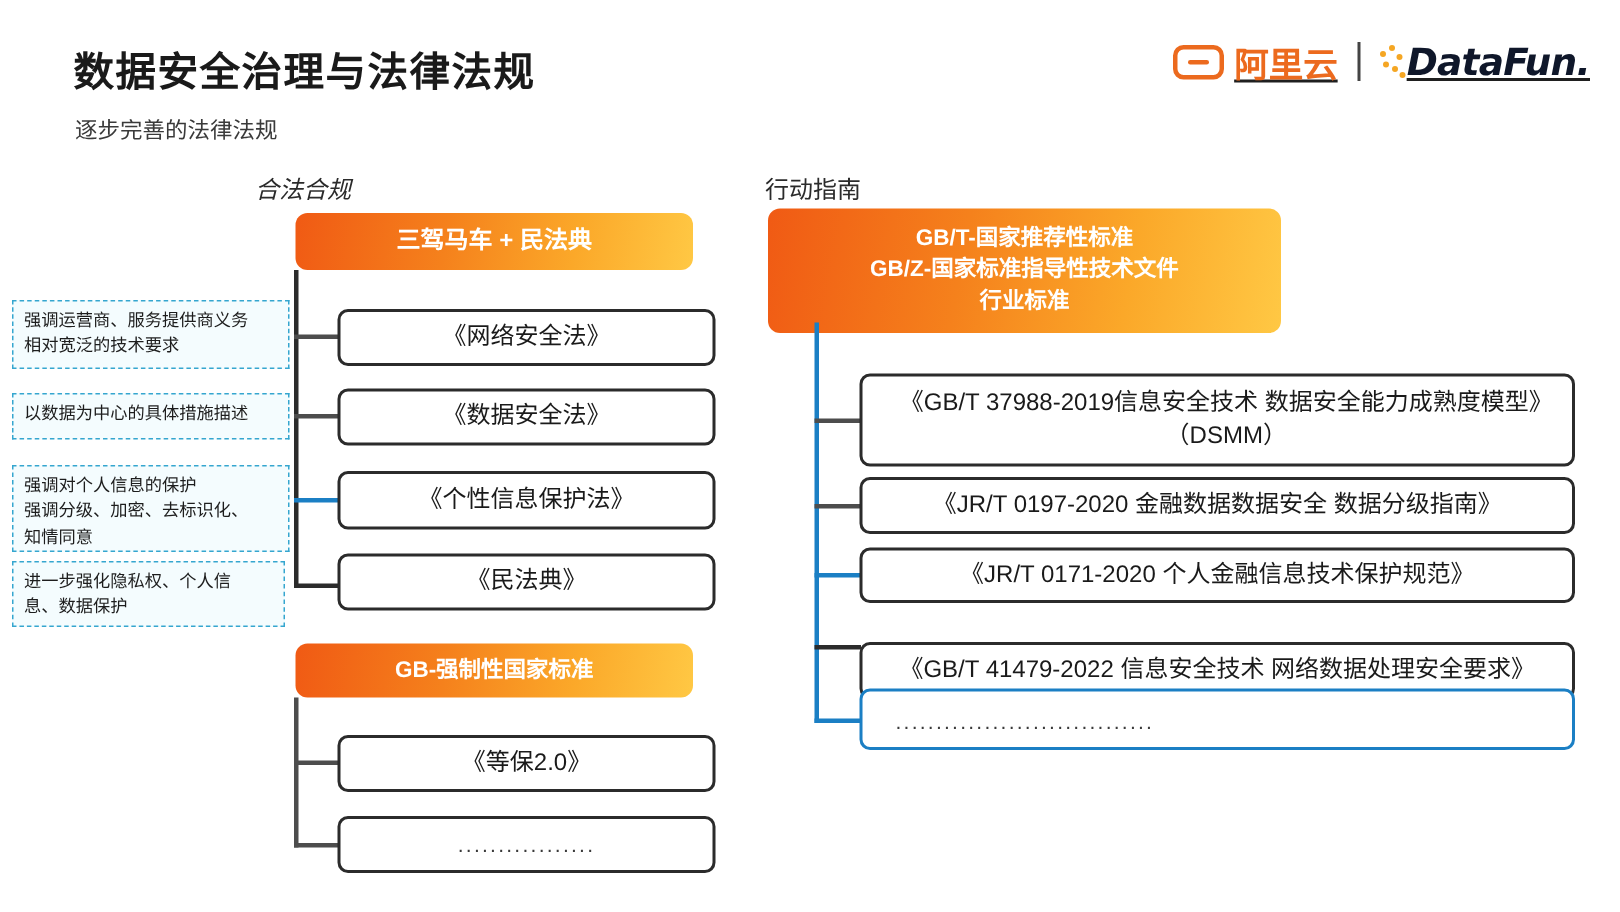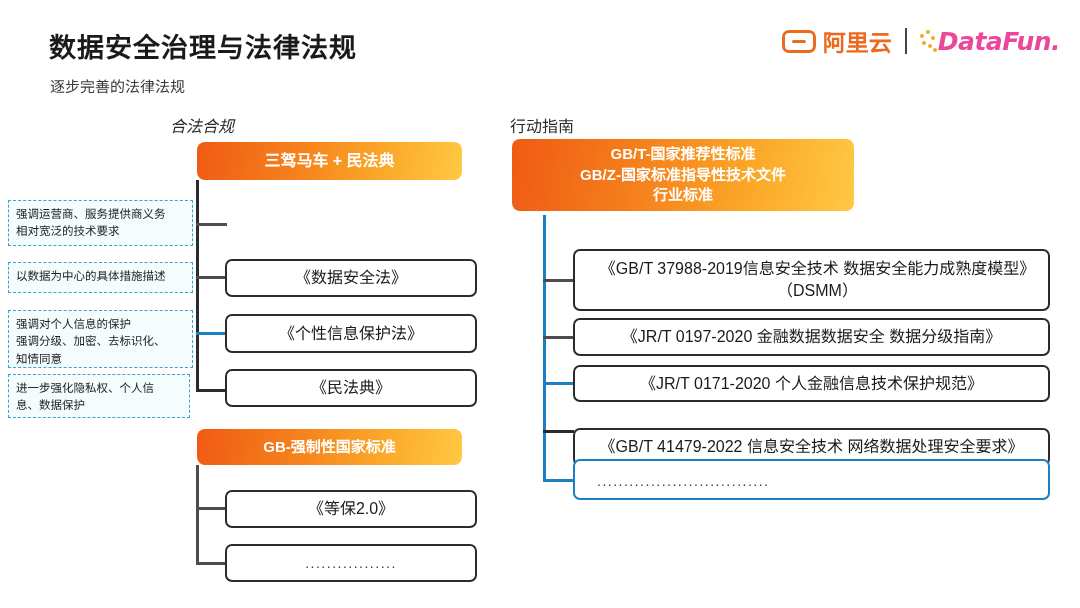--- a/index.html
+++ b/index.html
@@ -21,38 +21,38 @@
     color:#1a1a1a;white-space:nowrap;
   }
   .page-subtitle{
     position:absolute;left:50px;top:75px;
     font-size:15px;color:#3a3a3a;white-space:nowrap;
   }
 
   
   .brandbar{
     position:absolute;right:20px;top:24px;
-    display:flex;align-items:center;gap:13px;height:34px;
+    display:flex;align-items:center;gap:13px;height:34px;text-decoration:underline;
   }
   .ali-logo{display:flex;align-items:center;gap:7px;}
   .ali-mark{
     width:34px;height:23px;border:3px solid #EC6A1E;border-radius:7px;
     box-sizing:border-box;display:flex;align-items:center;justify-content:center;
   }
   .ali-mark i{display:block;width:14px;height:3px;background:#EC6A1E;border-radius:2px;}
   .ali-text{
     font-size:23px;font-weight:bold;color:#EC6A1E;letter-spacing:0px;
     font-family:"DejaVu Sans",sans-serif;
   }
   .brand-sep{width:2px;height:26px;background:#444;}
   .df-logo{display:flex;align-items:center;gap:2px;}
   .df-dots{position:relative;width:16px;height:22px;}
   .df-dots span{position:absolute;width:4px;height:4px;border-radius:50%;background:#F5A623;}
   .df-text{
-    font-size:25px;font-weight:bold;font-style:italic;color:#ec4899;
+    font-size:25px;font-weight:bold;font-style:italic;color:#0f172a;
     font-family:"DejaVu Sans",sans-serif;letter-spacing:-0.5px;text-align:right;
   }
 
   
   .col-caption{
     position:absolute;font-size:16px;color:#2b2b2b;white-space:nowrap;
   }
   #cap-left{left:170px;top:113px;font-style:italic;}
   #cap-right{left:510px;top:113px;}
 
@@ -60,21 +60,21 @@
   .banner{
     position:absolute;border-radius:8px;
     background:linear-gradient(100deg,#F05A14 0%,#F5811C 38%,#FBA829 70%,#FFC844 100%);
     color:#ffffff;font-weight:bold;
     display:flex;flex-direction:column;align-items:center;justify-content:center;
     text-align:center;line-height:1.38;
     box-sizing:border-box;
   }
   #banner-three{left:197px;top:142px;width:265px;height:38px;font-size:16px;}
   #banner-gb{left:197px;top:429px;width:265px;height:36px;font-size:15px;}
-  #banner-action{left:512px;top:139px;width:342px;height:72px;font-size:15px;padding:4px 6px;}
+  #banner-action{left:512px;top:139px;width:342px;height:83px;font-size:15px;padding:4px 6px;}
   #banner-action div{display:block;}
 
   
   .node{
     position:absolute;box-sizing:border-box;
     background:#ffffff;border:2.5px solid #2b2b2b;border-radius:7px;
     display:flex;align-items:center;justify-content:center;text-align:center;
     font-size:16px;color:#1a1a1a;line-height:1.35;padding:2px 8px;
   }
   .node.blue{border-color:#1B7FC4;}
@@ -146,20 +146,21 @@
   <div class="col-caption" id="cap-right">行动指南</div>
 
   <div class="banner" id="banner-three">三驾马车 + 民法典</div>
 
   <div class="line" style="left:196px;top:180px;width:3px;height:212px;"></div>
   <div class="line grey" style="left:196px;top:223px;width:31px;height:3px;"></div>
   <div class="line grey" style="left:196px;top:276px;width:31px;height:3px;"></div>
   <div class="line blue" style="left:196px;top:332px;width:31px;height:3px;"></div>
   <div class="line" style="left:196px;top:389px;width:31px;height:3px;"></div>
 
+  <div class="node" id="n-cyber">《网络安全法》</div>
   <div class="node" id="n-datasec">《数据安全法》</div>
   <div class="node" id="n-pip">《个性信息保护法》</div>
   <div class="node" id="n-civil">《民法典》</div>
 
   <div class="annot" id="a1">强调运营商、服务提供商义务<br>相对宽泛的技术要求</div>
   <div class="annot" id="a2">以数据为中心的具体措施描述</div>
   <div class="annot" id="a3">强调对个人信息的保护<br>强调分级、加密、去标识化、<br>知情同意</div>
   <div class="annot" id="a4">进一步强化隐私权、个人信<br>息、数据保护</div>
 
   <div class="banner" id="banner-gb">GB-强制性国家标准</div>

